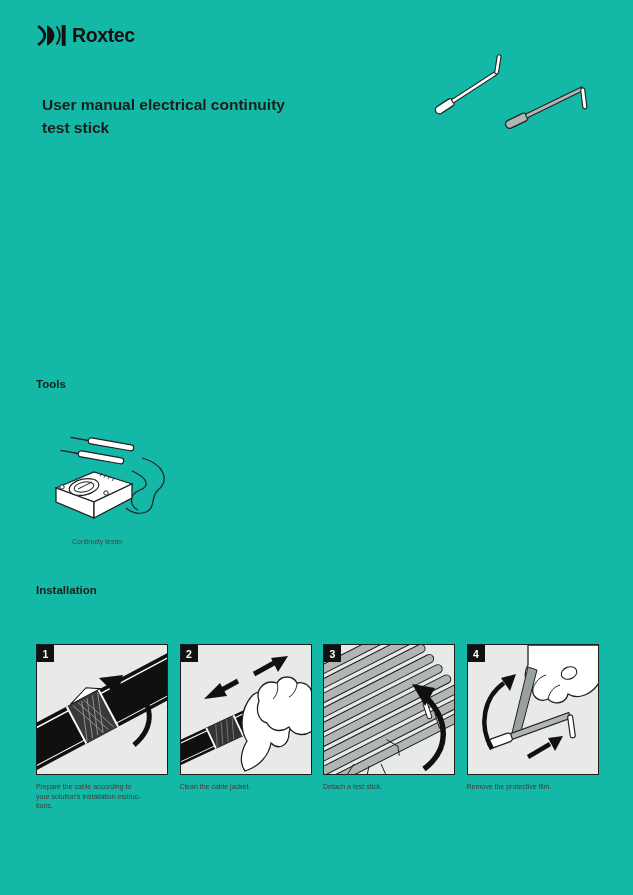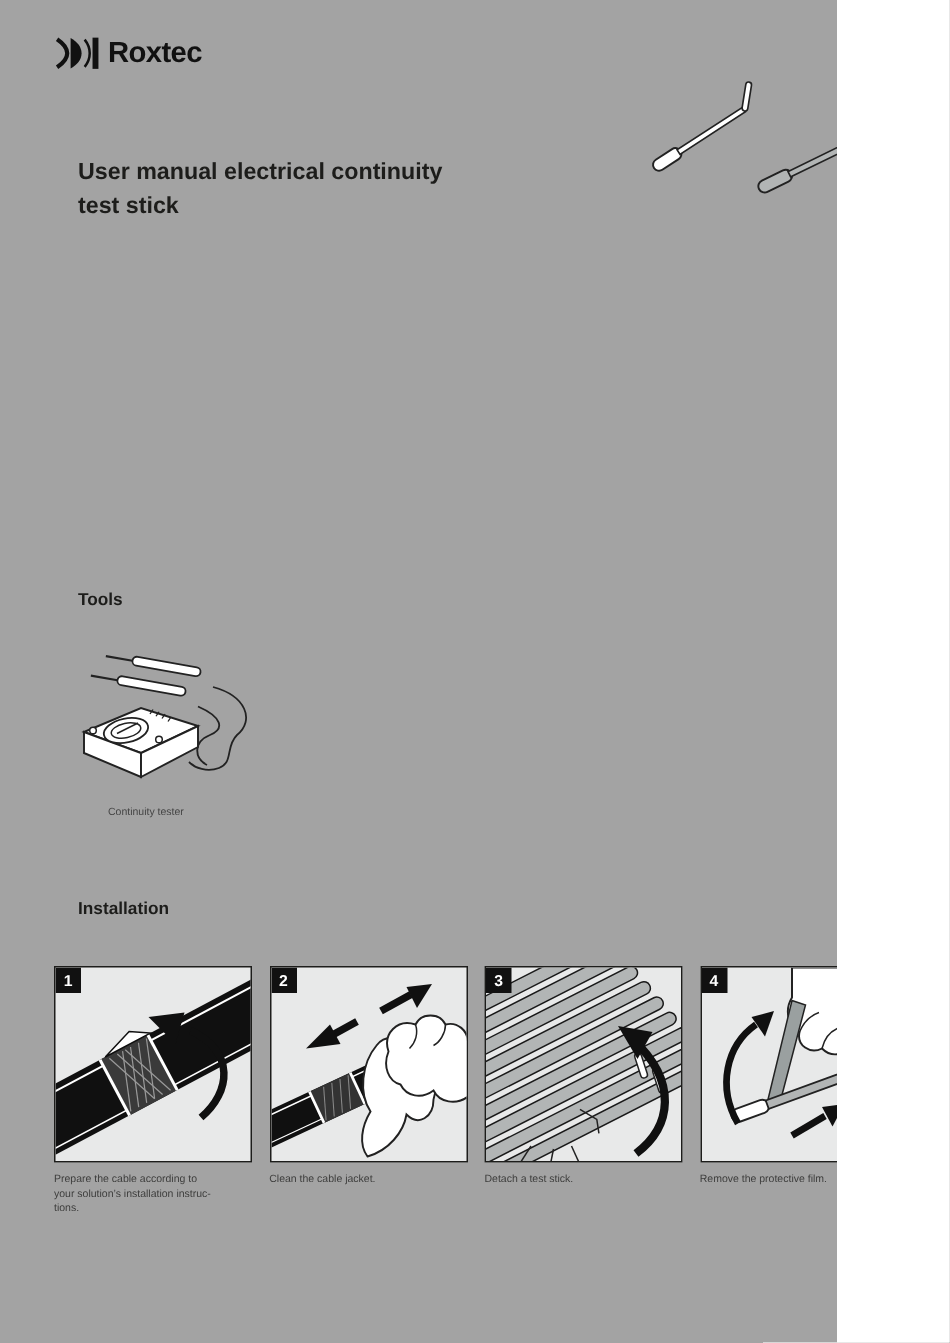--- a/index.html
+++ b/index.html
@@ -1,30 +1,30 @@
 <!DOCTYPE html>
 <html><head>
 <meta charset="utf-8">
 <style>
   html,body{margin:0;padding:0;background:#fff;}
-  .page{position:relative;width:558px;height:895px;background:#a3a3a3;overflow:hidden;
+  .page{position:relative;width:633px;height:895px;background:#14b8a6;overflow:hidden;
         font-family:"Liberation Sans",sans-serif;color:#1d1d1b;}
 
   
   .logo{position:absolute;left:36px;top:24px;display:flex;align-items:center;}
   .logo svg{display:block;}
   .logo-text{font-size:19.5px;font-weight:bold;letter-spacing:-0.4px;margin-left:6px;color:#111;}
 
   .doc-title{position:absolute;left:36px;top:87px;font-size:15.5px;font-weight:bold;
-             line-height:23px;white-space:pre-line;color:#1d1d1b;margin:16px;}
+             line-height:23px;white-space:pre-line;color:#1d1d1b;margin:6px;}
 
   .sticks-ill{position:absolute;left:430px;top:52px;}
 
   
-  .h2{position:absolute;font-size:11.5px;font-weight:bold;color:#1d1d1b;margin:16px;}
+  .h2{position:absolute;font-size:11.5px;font-weight:bold;color:#1d1d1b;margin:0;}
   .tools-h{left:36px;top:378px;}
   .tester-ill{position:absolute;left:48px;top:430px;}
   .small-caption{font-size:7px;line-height:9.5px;color:#454545;}
   .tester-cap{position:absolute;left:72px;top:537px;}
 
   
   .install-h{left:36px;top:584px;}
   .steps{position:absolute;left:36px;top:644px;display:flex;gap:11.5px;}
   figure.step{margin:0;width:132px;}
   .panel{position:relative;width:132px;height:131px;background:#e8e9e9;

